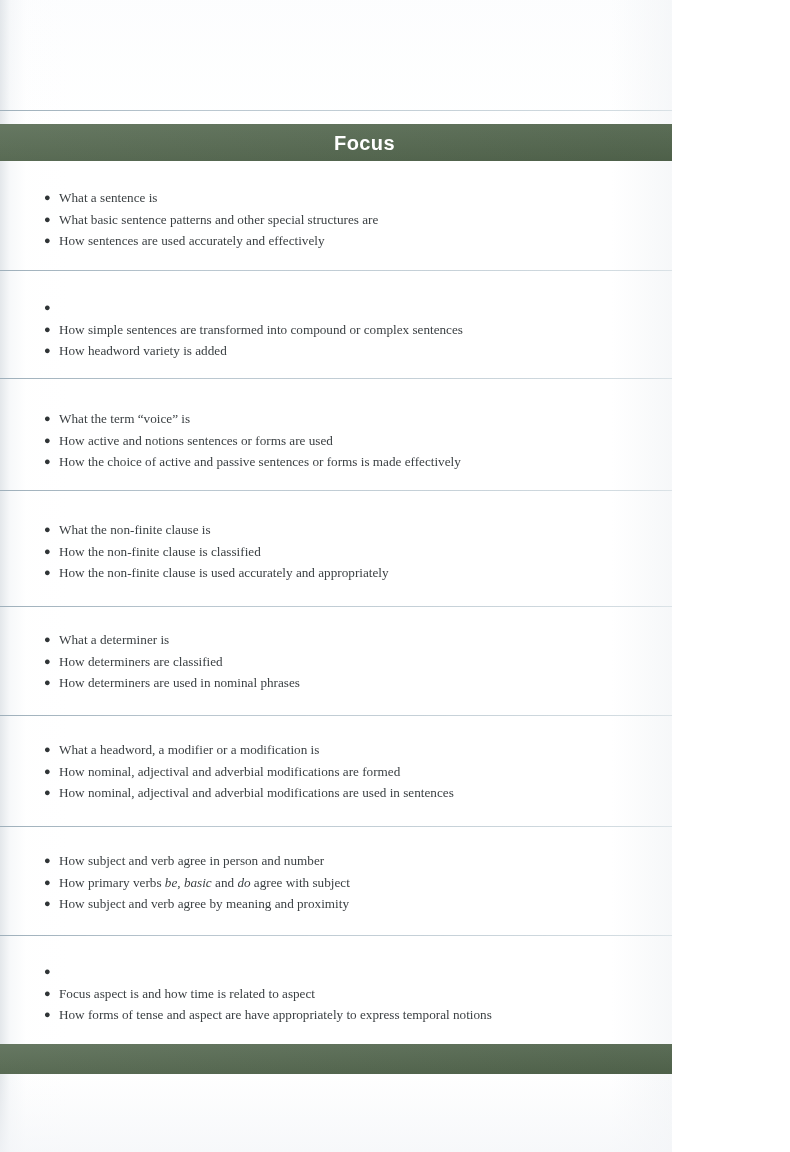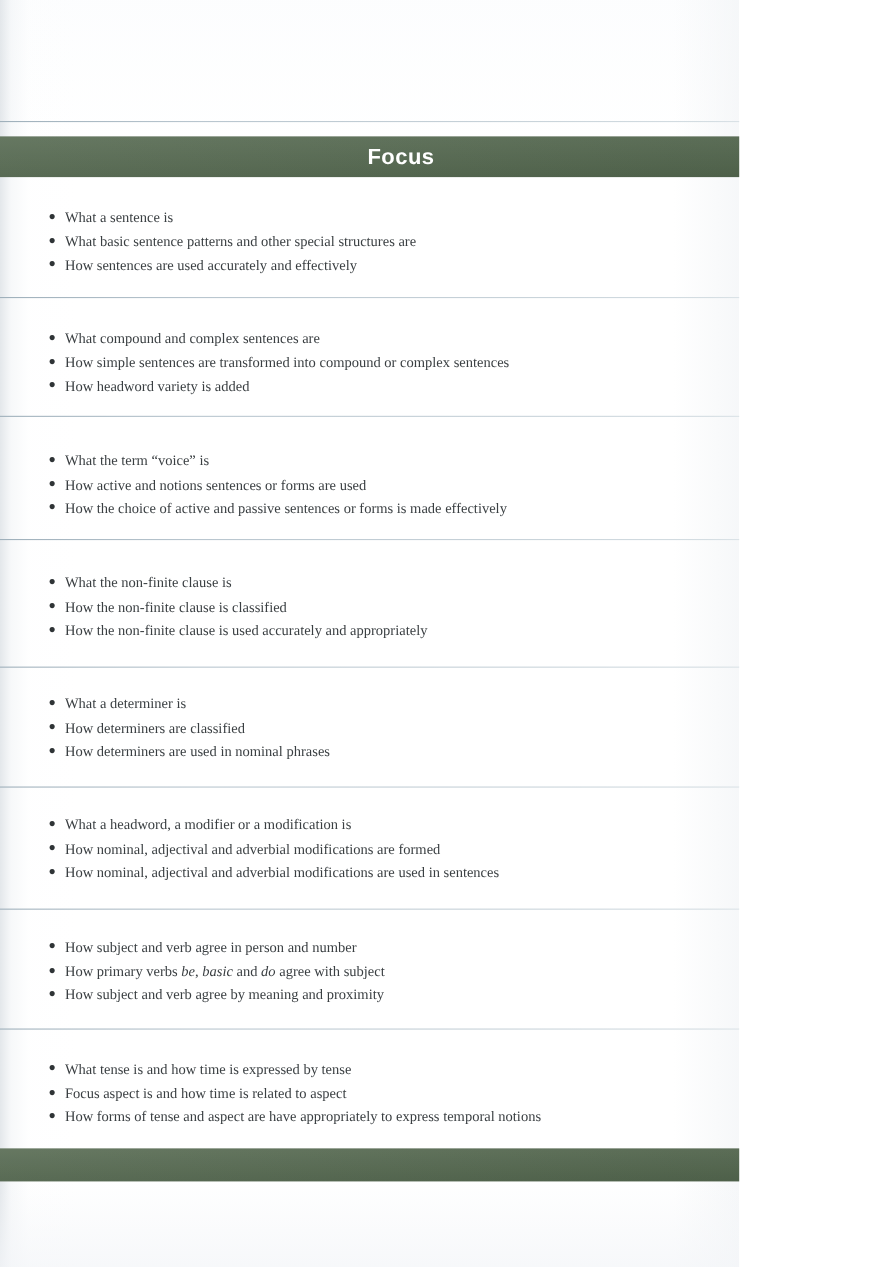--- a/index.html
+++ b/index.html
@@ -160,21 +160,21 @@
   <div class="band" id="focus-band"></div>
   <div id="focus-title">Focus</div>
 
   <div id="sections-root">
       <div class="section" style="top: 187px;">
         <div class="bullet-row"><span class="bullet-dot">●</span><span class="bullet-text">What a sentence is</span></div>
         <div class="bullet-row"><span class="bullet-dot">●</span><span class="bullet-text">What basic sentence patterns and other special structures are</span></div>
         <div class="bullet-row"><span class="bullet-dot">●</span><span class="bullet-text">How sentences are used accurately and effectively</span></div>
       </div>
       <div class="section" style="top: 297px;">
-        <div class="bullet-row"><span class="bullet-dot">●</span><span class="bullet-text">What compound and complex sentences are</span></div>
+        <div class="bullet-row"><span class="bullet-dot">●</span></div>
         <div class="bullet-row"><span class="bullet-dot">●</span><span class="bullet-text">How simple sentences are transformed into compound or complex sentences</span></div>
         <div class="bullet-row"><span class="bullet-dot">●</span><span class="bullet-text">How headword variety is added</span></div>
       </div>
       <div class="section" style="top: 408px;">
         <div class="bullet-row"><span class="bullet-dot">●</span><span class="bullet-text">What the term “voice” is</span></div>
         <div class="bullet-row"><span class="bullet-dot">●</span><span class="bullet-text">How active and notions sentences or forms are used</span></div>
         <div class="bullet-row"><span class="bullet-dot">●</span><span class="bullet-text">How the choice of active and passive sentences or forms is made effectively</span></div>
       </div>
       <div class="section" style="top: 519px;">
         <div class="bullet-row"><span class="bullet-dot">●</span><span class="bullet-text">What the non-finite clause is</span></div>
@@ -190,21 +190,21 @@
         <div class="bullet-row"><span class="bullet-dot">●</span><span class="bullet-text">What a headword, a modifier or a modification is</span></div>
         <div class="bullet-row"><span class="bullet-dot">●</span><span class="bullet-text">How nominal, adjectival and adverbial modifications are formed</span></div>
         <div class="bullet-row"><span class="bullet-dot">●</span><span class="bullet-text">How nominal, adjectival and adverbial modifications are used in sentences</span></div>
       </div>
       <div class="section" style="top: 850px;">
         <div class="bullet-row"><span class="bullet-dot">●</span><span class="bullet-text">How subject and verb agree in person and number</span></div>
         <div class="bullet-row"><span class="bullet-dot">●</span><span class="bullet-text">How primary verbs <i>be</i>, <i>basic</i> and <i>do</i> agree with subject</span></div>
         <div class="bullet-row"><span class="bullet-dot">●</span><span class="bullet-text">How subject and verb agree by meaning and proximity</span></div>
       </div>
       <div class="section" style="top: 961px;">
-        <div class="bullet-row"><span class="bullet-dot">●</span><span class="bullet-text">What tense is and how time is expressed by tense</span></div>
+        <div class="bullet-row"><span class="bullet-dot">●</span></div>
         <div class="bullet-row"><span class="bullet-dot">●</span><span class="bullet-text">Focus aspect is and how time is related to aspect</span></div>
         <div class="bullet-row"><span class="bullet-dot">●</span><span class="bullet-text">How forms of tense and aspect are have appropriately to express temporal notions</span></div>
       </div>
     </div>
   <div id="rules-root">
       <div class="rule" style="top: 270px; width: 731px;"></div>
       <div class="rule" style="top: 378px; width: 730px;"></div>
       <div class="rule" style="top: 490px; width: 729px;"></div>
       <div class="rule" style="top: 606px; width: 728px;"></div>
       <div class="rule" style="top: 715px; width: 727px;"></div>

